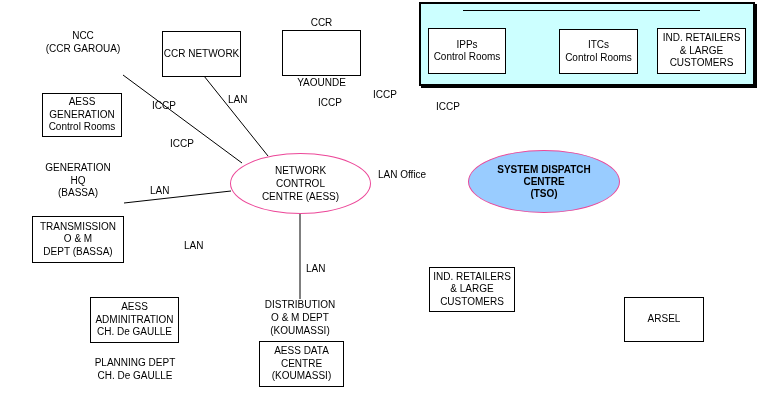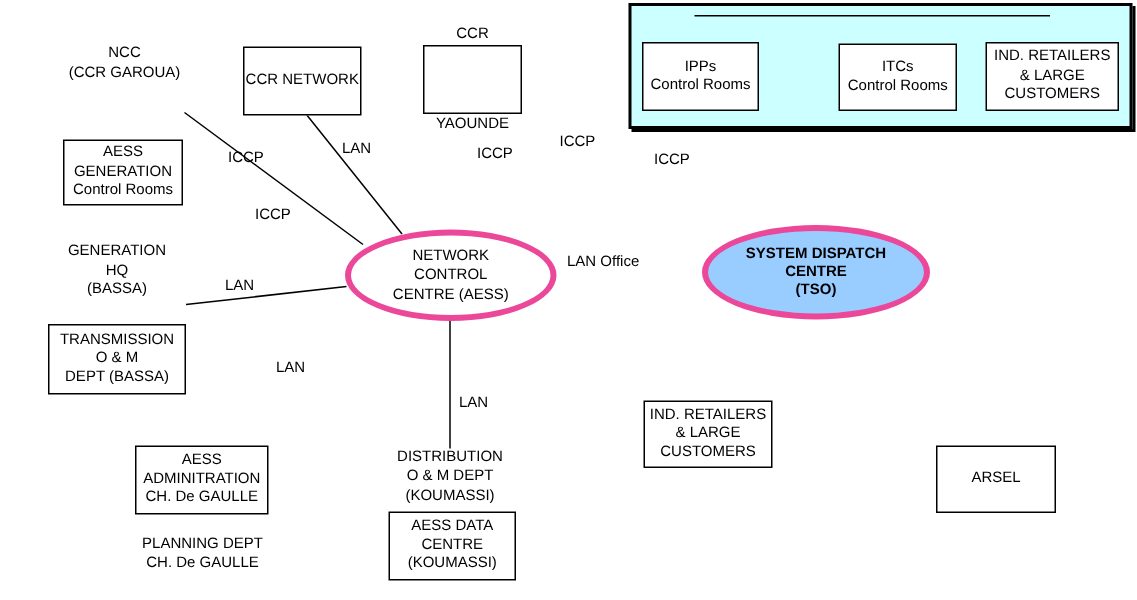--- a/index.html
+++ b/index.html
@@ -4,21 +4,21 @@
   <style>
     html, body { margin: 0; padding: 0; background: #ffffff; }
     body { width: 758px; height: 400px; position: relative; overflow: hidden;
            font-family: "Liberation Sans", sans-serif; font-size: 10px; color: #000; }
     svg.links { position: absolute; left: 0; top: 0; width: 758px; height: 400px; }
     .node, .label { position: absolute; text-align: center; line-height: 12.5px; white-space: nowrap; }
     .box { border: 1px solid #000; background: #fff; display: flex; align-items: center;
            justify-content: center; flex-direction: column; box-sizing: border-box; }
     .label { font-size: 10px; }
     .line { display: block; }
-    .ellipse { position: absolute; border: 4px solid #ec4899; border-radius: 50%;
+    .ellipse { position: absolute; border: 1px solid #ec4899; border-radius: 50%;
                display: flex; align-items: center; justify-content: center; flex-direction: column;
                box-sizing: border-box; text-align: center; line-height: 13px; }
     .group { position: absolute; left: 419px; top: 2px; width: 336px; height: 84px;
              background: #ccffff; border: 2px solid #000; box-sizing: border-box;
              box-shadow: 2px 2px 0 #000; }
     .group-bar { position: absolute; left: 463px; top: 10px; width: 237px; height: 1px; background: #000; }
   </style>
 </head>
 <body>
 
@@ -51,21 +51,21 @@
 <div class="node" style="left:250px; top:298px; width:100px; line-height:13px;">
   <span class="line">DISTRIBUTION</span>
   <span class="line">O &amp; M DEPT</span>
   <span class="line">(KOUMASSI)</span>
 </div>
 
 <div class="node box" style="left:162px; top:31px; width:79px; height:46px;">
   <span class="line">CCR NETWORK</span>
 </div>
 
-<div class="node box" style="left:282px; top:30px; width:66px; height:46px;gap:48px;">
+<div class="node box" style="left:282px; top:30px; width:79px; height:46px;gap:48px;">
   <span class="line">CCR</span>
   <span class="line">YAOUNDE</span>
 </div>
 
 <div class="node box" style="left:42px; top:93px; width:80px; height:44px;">
   <span class="line">AESS</span>
   <span class="line">GENERATION</span>
   <span class="line">Control Rooms</span>
 </div>
 

